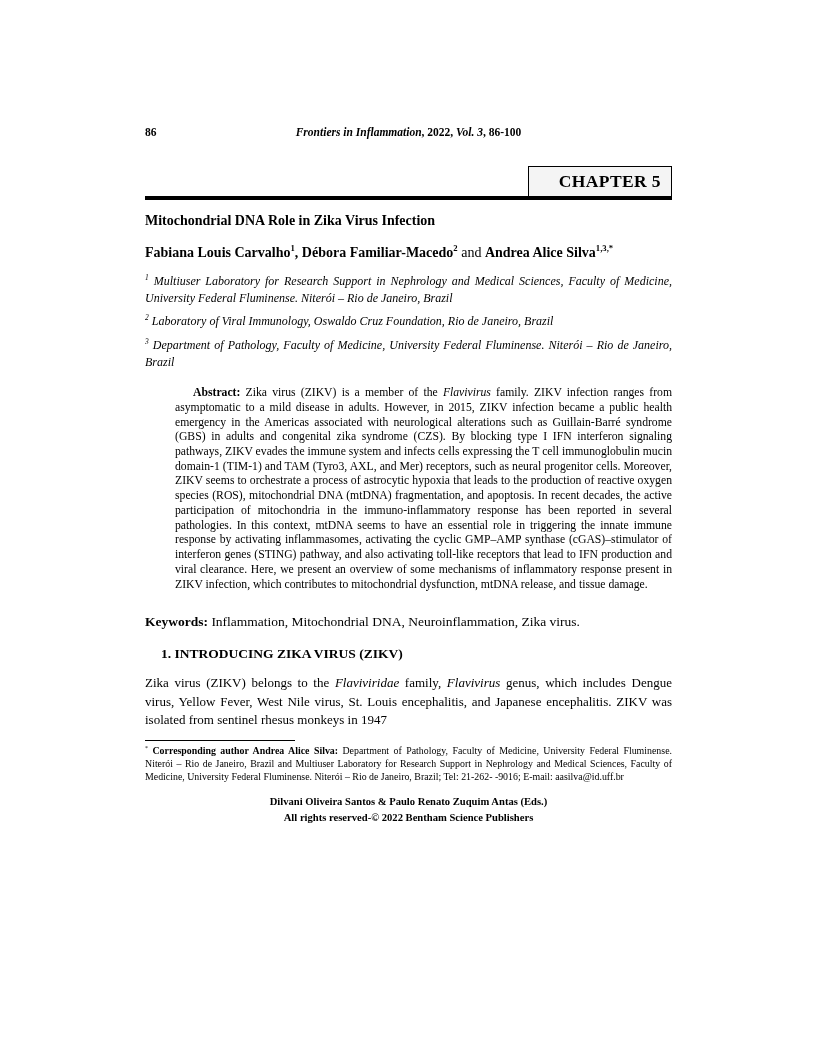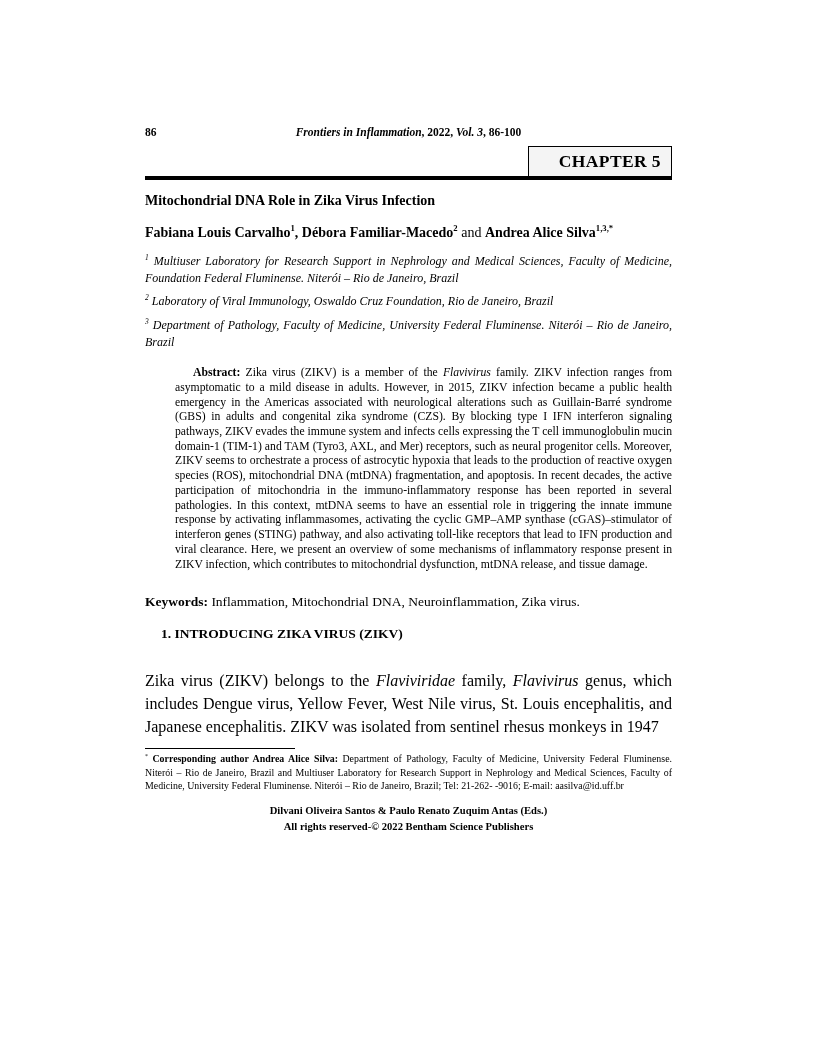--- a/index.html
+++ b/index.html
@@ -23,21 +23,21 @@
   .running-head {
     position:relative;
     font-size:11.5px; font-weight:bold;
     text-align:center;
     height:16px;
   }
   .page-number { position:absolute; left:0; top:0; font-weight:bold; }
 
   
   .chapter-rule {
-    margin-top:4px;
+    margin-top:24px;
     border-bottom:4px solid #000;
     display:flex; justify-content:flex-end;
   }
   .chapter-box {
     border:1.3px solid #000; border-bottom:none;
     background:#f4f4f4;
     font-size:17.5px; font-weight:bold;
     letter-spacing:0.4px;
     padding:4px 10px 4px 30px;
   }
@@ -70,23 +70,23 @@
     text-align:justify;
     text-indent:18px;
   }
   .abstract b { font-style:normal; }
 
   .keywords { font-size:13.5px; margin:22px 0 0 0; }
 
   .sec-heading { font-size:13.5px; font-weight:bold; margin:16px 0 0 16px; }
 
   .body-par {
-    font-size:16px; line-height:1.42;
+    font-size:13px; line-height:1.42;
     text-align:justify;
-    margin:28px 0 0 0;
+    margin:12px 0 0 0;
   }
 
   .footnote-block { margin-top:10px; }
   .footnote-rule { width:150px; border-top:1.2px solid #000; height:0; margin-bottom:3px; }
   .footnote-text {
     font-size:9.9px; line-height:1.32;
     text-align:justify;
     margin:0;
   }
   .footnote-text b { font-weight:bold; }
@@ -111,21 +111,21 @@
 
   <div class="chapter-rule">
     <div class="chapter-box">CHAPTER 5</div>
   </div>
 
   <h1 class="title">Mitochondrial DNA Role in Zika Virus Infection</h1>
 
   <p class="authors"><span>Fabiana Louis Carvalho</span><sup>1</sup><span>, </span><span>Débora Familiar-Macedo</span><sup>2</sup><span class="normal"> and </span><span>Andrea Alice Silva</span><sup>1,3,*</sup></p>
 
   <div class="affiliations">
-    <p class="affil"><sup>1</sup><span> Multiuser Laboratory for Research Support in Nephrology and Medical Sciences, Faculty of Medicine, Foundation Federal Fluminense. Niterói – Rio de Janeiro, Brazil</span></p>
+    <p class="affil"><sup>1</sup><span> Multiuser Laboratory for Research Support in Nephrology and Medical Sciences, Faculty of Medicine, University Federal Fluminense. Niterói – Rio de Janeiro, Brazil</span></p>
     <p class="affil"><sup>2</sup><span> Laboratory of Viral Immunology, Oswaldo Cruz Foundation, Rio de Janeiro, Brazil</span></p>
     <p class="affil"><sup>3</sup><span> Department of Pathology, Faculty of Medicine, University Federal Fluminense. Niterói – Rio de Janeiro, Brazil</span></p>
   </div>
 
   <div class="abstract"><b>Abstract:</b><span> Zika virus (ZIKV) is a member of the </span><span class="it">Flavivirus</span><span> family. ZIKV infection ranges from asymptomatic to a mild disease in adults. However, in 2015, ZIKV infection became a public health emergency in the Americas associated with neurological alterations such as Guillain-Barré syndrome (GBS) in adults and congenital zika syndrome (CZS). By blocking type I IFN interferon signaling pathways, ZIKV evades the immune system and infects cells expressing the T cell immunoglobulin mucin domain-1 (TIM-1) and TAM (Tyro3, AXL, and Mer) receptors, such as neural progenitor cells. Moreover, ZIKV seems to orchestrate a process of astrocytic hypoxia that leads to the production of reactive oxygen species (ROS), mitochondrial DNA (mtDNA) fragmentation, and apoptosis. In recent decades, the active participation of mitochondria in the immuno-inflammatory response has been reported in several pathologies. In this context, mtDNA seems to have an essential role in triggering the innate immune response by activating inflammasomes, activating the cyclic GMP–AMP synthase (cGAS)–stimulator of interferon genes (STING) pathway, and also activating toll-like receptors that lead to IFN production and viral clearance. Here, we present an overview of some mechanisms of inflammatory response present in ZIKV infection, which contributes to mitochondrial dysfunction, mtDNA release, and tissue damage.</span></div>
 
   <p class="keywords"><b>Keywords:</b><span> Inflammation, Mitochondrial DNA, Neuroinflammation, Zika virus.</span></p>
 
   <h2 class="sec-heading">1. INTRODUCING ZIKA VIRUS (ZIKV)</h2>
 

